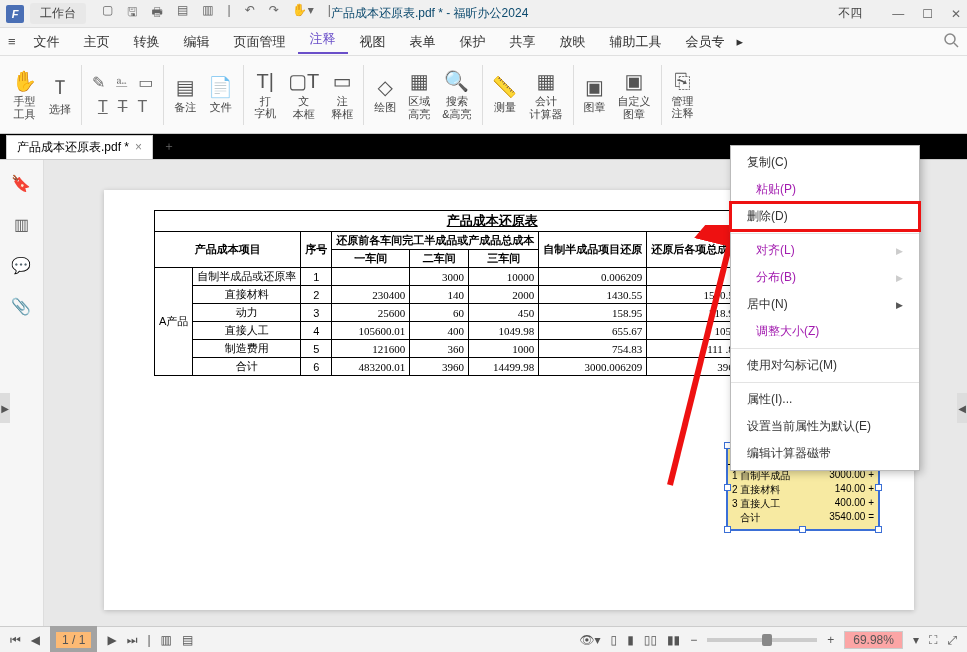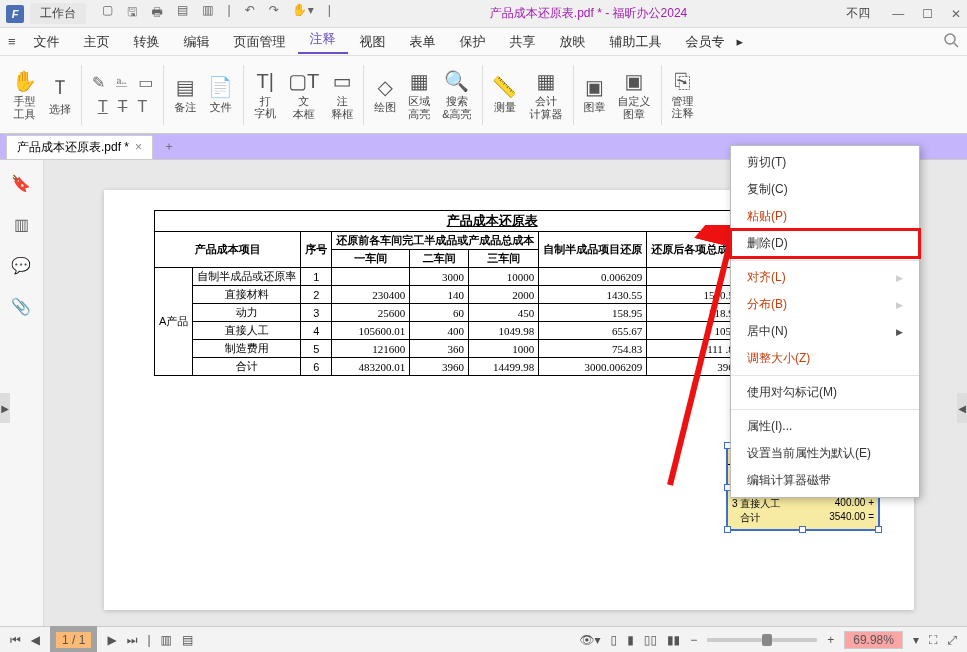--- a/index.html
+++ b/index.html
@@ -3,40 +3,40 @@
 <meta charset="utf-8">
 <style>
 * { margin: 0; padding: 0; box-sizing: border-box; font-family: "Microsoft YaHei", sans-serif; }
 body { width: 967px; height: 652px; background: #f5f5f5; overflow: hidden; position: relative; }
 
 .titlebar { height: 28px; background: #f0f0f0; display: flex; align-items: center; padding: 0 6px; font-size: 12px; color: #444; border-bottom: 1px solid #ddd; }
 .titlebar .logo { width: 18px; height: 18px; background: #4a6fb5; color: #fff; display: inline-flex; align-items: center; justify-content: center; font-size: 11px; font-style: italic; font-weight: bold; border-radius: 2px; margin-right: 6px; }
 .titlebar .tab { background: #e8e8e8; padding: 2px 10px; border-radius: 3px; margin-right: 10px; }
 .tb-icons { display: flex; gap: 14px; margin-left: 6px; }
 .tb-icons span { color: #666; cursor: pointer; }
-.titlebar .title { flex: 1; text-align: center; color: #a21caf; }
+.titlebar .title { flex: 1; color: #0c4a6e; }
 .titlebar .winbtns { display: flex; gap: 18px; color: #666; }
 
 .menubar { height: 28px; background: #fafafa; display: flex; align-items: center; padding: 0 8px; font-size: 13px; color: #333; border-bottom: 1px solid #e0e0e0; }
 .menubar .mitem { padding: 0 12px; cursor: pointer; }
 .menubar .mitem.active { color: #6a4fc9; border-bottom: 2px solid #6a4fc9; padding-bottom: 4px; }
 .menubar .hamburger { margin-right: 6px; color: #555; }
 .menubar .spacer { flex: 1; }
 .menubar .search { color: #888; margin-left: 8px; }
 
 .ribbon { height: 78px; background: #fafafa; display: flex; align-items: center; padding: 4px 6px; border-bottom: 1px solid #ccc; font-size: 11px; color: #444; }
 .rgroup { display: flex; flex-direction: column; align-items: center; justify-content: center; padding: 2px 6px; height: 100%; }
 .rgroup .ico { font-size: 20px; color: #555; margin-bottom: 2px; }
 .rgroup .lbl { font-size: 11px; text-align: center; line-height: 1.1; white-space: pre; }
 .rgroup.small { flex-direction: row; gap: 6px; }
 .rsep { width: 1px; background: #ddd; height: 60px; margin: 0 4px; }
 .hrow { display: flex; gap: 10px; }
 .hrow .sico { font-size: 16px; color: #666; }
 
-.doc-tabs { height: 26px; background: #c4b5fd; display: flex; align-items: center; padding-left: 6px; font-size: 12px; border-bottom: 1px solid #ccc; }
+.doc-tabs { height: 26px; background: #000000; display: flex; align-items: center; padding-left: 6px; font-size: 12px; border-bottom: 1px solid #ccc; }
 .doc-tab { padding: 3px 10px; background: #fff; border: 1px solid #ccc; border-bottom: none; display: flex; align-items: center; gap: 6px; }
 .doc-tab .close { color: #888; }
 .doc-tabs .plus { margin-left: 10px; color: #666; cursor: pointer; }
 
 .workspace { position: absolute; top: 160px; left: 0; right: 0; bottom: 26px; background: #efefef; display: flex; }
 .sidebar-left { width: 44px; background: #f6f6f6; border-right: 1px solid #ddd; display: flex; flex-direction: column; align-items: center; padding-top: 14px; gap: 22px; color: #666; font-size: 16px; }
 .page-area { flex: 1; position: relative; overflow: hidden; background: #e8e8e8; }
 .page { position: absolute; left: 60px; top: 30px; width: 810px; height: 420px; background: #fff; box-shadow: 0 1px 5px rgba(0,0,0,0.2); }
 .collapse-left { position:absolute; left:0; top:50%; width:10px; height:30px; background:#ddd; display:flex; align-items:center; justify-content:center; font-size:10px; color:#555;}
 .collapse-right { position:absolute; right:0; top:50%; width:10px; height:30px; background:#ddd; display:flex; align-items:center; justify-content:center; font-size:10px; color:#555;}
@@ -53,21 +53,21 @@
 .h-tl{top:-4px;left:-4px}.h-tr{top:-4px;right:-4px}.h-bl{bottom:-4px;left:-4px}.h-br{bottom:-4px;right:-4px}
 .h-tm{top:-4px;left:50%;margin-left:-4px}.h-bm{bottom:-4px;left:50%;margin-left:-4px}
 .h-ml{top:50%;left:-4px;margin-top:-4px}.h-mr{top:50%;right:-4px;margin-top:-4px}
 .calc-widget .rot { position:absolute; top:-20px; left:50%; margin-left:-5px; width:10px;height:10px; border:1px solid #3b6fd6; border-radius:50%; background:#fff;}
 .crow { display:flex; justify-content:space-between; }
 
 .red-arrow { position: absolute; pointer-events: none; }
 
 .context-menu { position: absolute; top: 145px; left: 730px; width: 190px; background: #fff; border: 1px solid #bbb; box-shadow: 2px 2px 8px rgba(0,0,0,0.25); font-size: 12px; z-index: 50; padding: 3px 0; }
 .context-menu .citem { padding: 5px 16px; display: flex; justify-content: space-between; align-items: center; cursor: pointer; color: #333; }
-.context-menu .citem.disabled { color: #c2410c; }
+.context-menu .citem.disabled { color: #a21caf; margin-left: 9px; }
 .context-menu .csep { height: 1px; background: #e3e3e3; margin: 3px 0; }
 .context-menu .citem.highlight { outline: 3px solid #e11; outline-offset: -1px; }
 .context-menu .arrow::after { content: "▶"; font-size: 9px; color: #555; }
 .context-menu .citem.disabled.arrow::after { color: #ccc; }
 
 .statusbar { position: absolute; left: 0; right: 0; bottom: 0; height: 26px; background: #f3f3f3; border-top: 1px solid #ccc; display: flex; align-items: center; padding: 0 10px; font-size: 12px; color: #555; gap: 10px; }
 .statusbar .sp { flex: 1; }
 .zoom-slider { width: 110px; height: 4px; background: #ccc; position: relative; }
 .zoom-slider .knob { position: absolute; left: 50%; top: -4px; width: 10px; height: 12px; background: #888; border-radius: 2px; }
 
@@ -85,21 +85,21 @@
     <span>🖶</span>
     <span>▤</span>
     <span>▥</span>
     <span>|</span>
     <span>↶</span>
     <span>↷</span>
     <span>✋▾</span>
     <span>|</span>
   </div>
   <div class="title">产品成本还原表.pdf * - 福昕办公2024</div>
-  <span style="margin-right:22px">不四</span>
+  <span style="margin-right:30px">不四</span>
   <div class="winbtns">
     <span>—</span>
     <span>☐</span>
     <span>✕</span>
   </div>
 </div>
 
 <div class="menubar">
   <span class="hamburger">≡</span>
   <span class="mitem">文件</span>
@@ -365,23 +365,20 @@
   <defs>
       <marker id="ah" markerWidth="12" markerHeight="12" refX="2" refY="6" orient="auto">
         <path d="M0,0 L12,6 L0,12 Z" fill="#e11"></path>
       </marker>
     </defs>
   <line x1="110" y1="260" x2="172" y2="10" stroke="#e11" stroke-width="6" marker-end="url(#ah)"></line>
 </svg>
 
 <div class="context-menu">
   <div class="citem">
-      <span>剪切(T)</span>
-    </div>
-  <div class="citem">
       <span>复制(C)</span>
     </div>
   <div class="citem disabled">
       <span>粘贴(P)</span>
     </div>
   <div class="citem highlight">
       <span>删除(D)</span>
     </div>
   <div class="csep"></div>
   <div class="citem disabled arrow">

